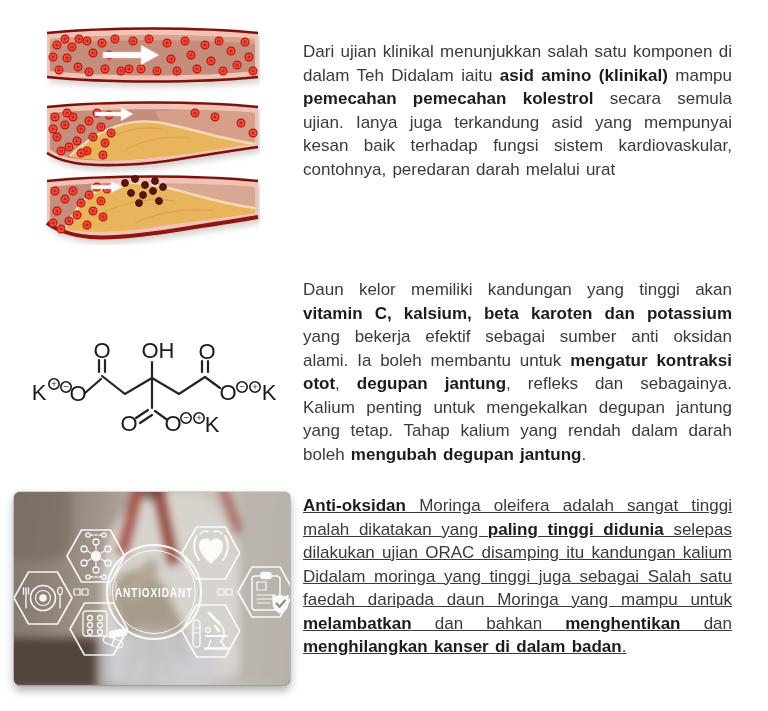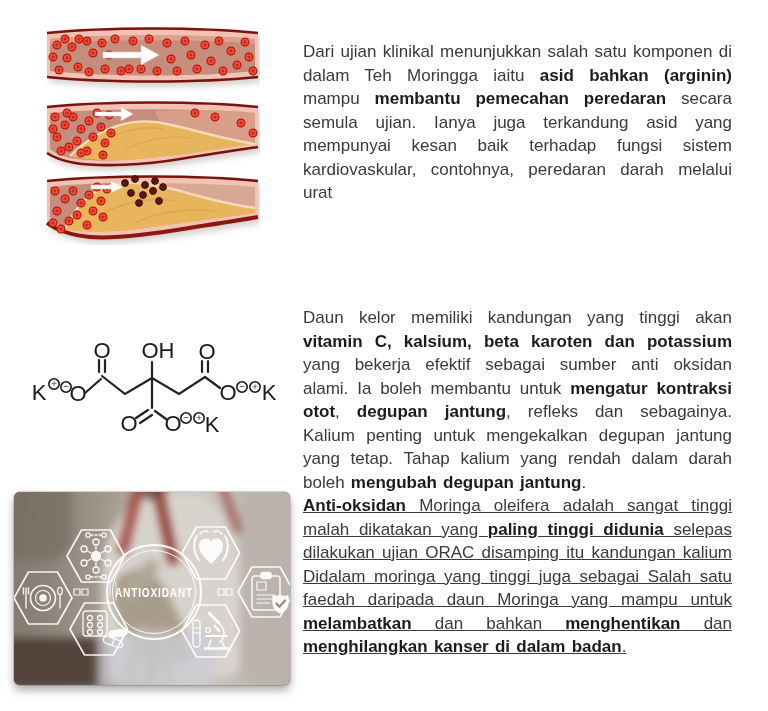--- a/index.html
+++ b/index.html
@@ -2,21 +2,21 @@
 <html><head>
 <meta charset="utf-8">
 <style>
   html,body{margin:0;padding:0;background:#ffffff;}
   .page{position:relative;width:768px;height:711px;background:#ffffff;overflow:hidden;
         font-family:"Liberation Sans",sans-serif;}
   .para{position:absolute;left:303px;width:429px;margin:0;text-align:justify;
         font-size:17px;line-height:23.5px;color:#3a3a3a;word-spacing:1.5px;}
   .para b{color:#1c1c1c;font-weight:700;}
   #para-0{top:40px;}
-  #para-1{top:278px;margin-top:28px;}
+  #para-1{top:278px;}
   #para-2{top:494px;text-decoration:underline;}
 
   .vessel-wrap{position:absolute;left:45px;top:25px;width:215px;height:220px;}
   .chem-wrap{position:absolute;left:15px;top:330px;width:280px;height:115px;}
 
   .photo{position:absolute;left:14px;top:492px;width:276px;height:193px;border-radius:6px;
          overflow:hidden;background:#a21caf;
          box-shadow:0 5px 10px rgba(0,0,0,.35),0 0 0 1px #dcdcdc;}
   .photo-bg{position:absolute;inset:-12px;filter:blur(4px);}
   .pb{position:absolute;}
@@ -160,21 +160,21 @@
             <use href="#dkc" x="86" y="168"></use>
             <use href="#dkc" x="98" y="170"></use>
             <use href="#dkc" x="108" y="166"></use>
             <use href="#dkc" x="118" y="162"></use>
             <use href="#dkc" x="94" y="178"></use>
             <use href="#dkc" x="114" y="176"></use>
           </g>
       </g>
     </svg>
   </div>
-  <p class="para" id="para-0"><span>Dari ujian klinikal menunjukkan salah satu komponen di dalam Teh Moringga iaitu </span><b>asid bahkan (arginin)</b><span> mampu </span><b>membantu pemecahan peredaran</b><span> secara semula ujian. Ianya juga terkandung asid yang mempunyai kesan baik terhadap fungsi sistem kardiovaskular, contohnya, peredaran darah melalui urat</span></p>
+  <p class="para" id="para-0"><span>Dari ujian klinikal menunjukkan salah satu komponen di dalam Teh Didalam iaitu </span><b>asid amino (klinikal)</b><span> mampu </span><b>pemecahan pemecahan kolestrol</b><span> secara semula ujian. Ianya juga terkandung asid yang mempunyai kesan baik terhadap fungsi sistem kardiovaskular, contohnya, peredaran darah melalui urat</span></p>
 
   <div class="chem-wrap">
     <svg width="280" height="115" viewBox="0 0 280 115">
       <g stroke="#222222" stroke-width="2.2" fill="none" stroke-linecap="round">
         <path d="M70,63 L86,49"></path>
         <path d="M84,42 L84,30 M90,42 L90,30"></path>
         <path d="M87,46 L110,64 L137,48"></path>
         <path d="M137,48 L137,32"></path>
         <path d="M137,48 L164,64 L190,47"></path>
         <path d="M187,42 L187,31 M193,42 L193,31"></path>

